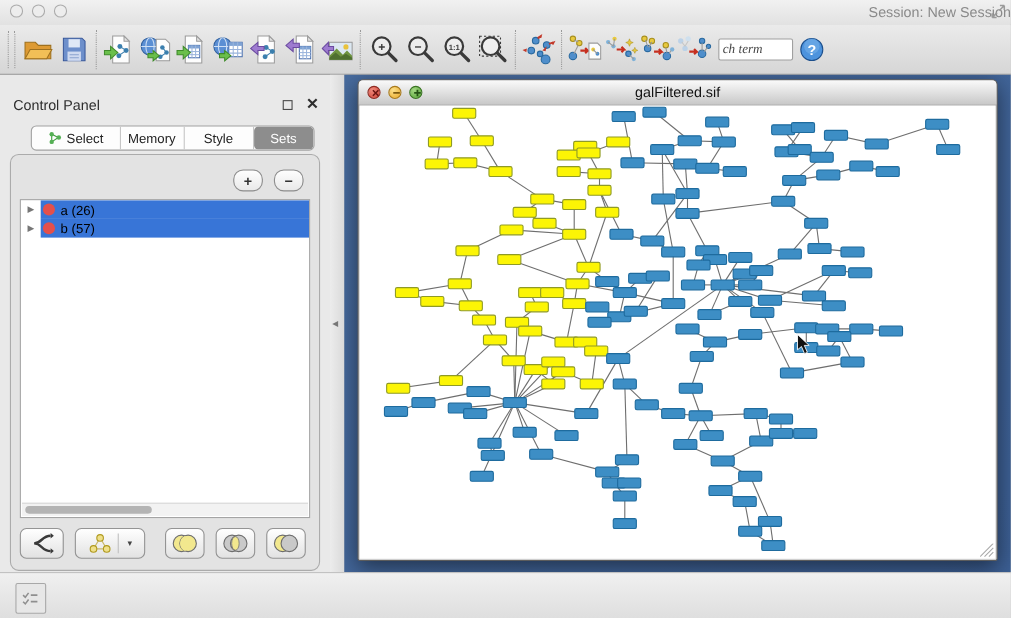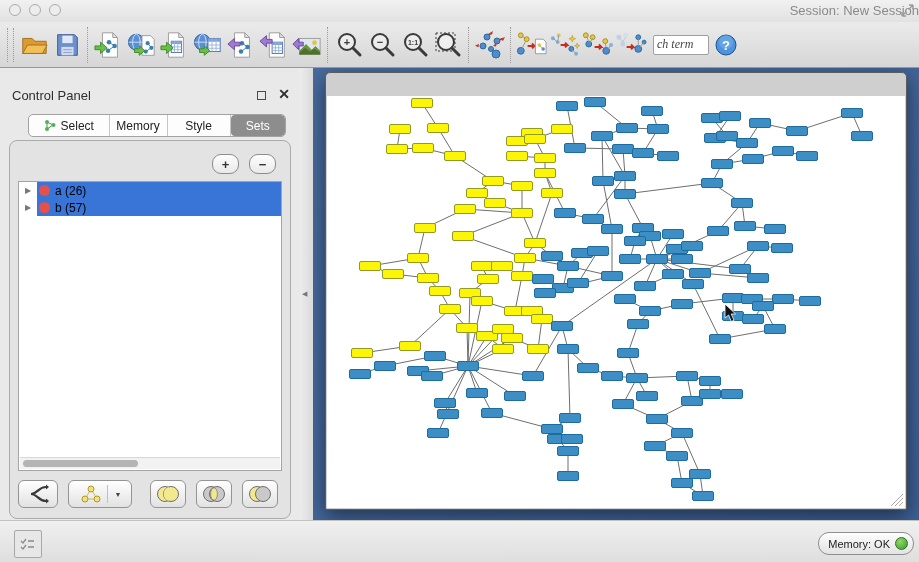--- a/index.html
+++ b/index.html
@@ -15,21 +15,21 @@
   .light{width:12px;height:12px;border-radius:50%;background:#ededed;border:1px solid #ababab;box-sizing:border-box;}
   .fs-icon{position:absolute;right:4px;top:3px;}
 
   
   .toolbar{position:absolute;left:0;top:22px;width:919px;height:46px;
     background:linear-gradient(#ebebeb,#d6d6d6);border-bottom:1px solid #989898;
     display:flex;align-items:center;padding:0 4px;box-sizing:border-box;}
   .tb-handle{width:5px;height:34px;border-left:1px dotted #9a9a9a;border-right:1px dotted #9a9a9a;margin:0 3px;}
   .tb-sep{width:0;height:36px;border-left:1px dotted #9a9a9a;margin:0 4px;}
   .tb-btn{width:33px;height:38px;display:flex;align-items:center;justify-content:center;flex:0 0 auto;}
-  .search{width:56px;height:20px;border:1px solid #a0a0a0;border-radius:2px;background:#fff;
+  .search{width:68px;height:20px;border:1px solid #a0a0a0;border-radius:2px;background:#fff;
     font-family:"Liberation Serif",serif;font-style:italic;font-size:12px;color:#444;padding:0 3px;box-sizing:border-box;margin-left:6px;}
 
   
   .main{position:absolute;left:0;top:68px;width:919px;height:452px;}
 
   
   .cpanel{position:absolute;left:0;top:0;width:300px;height:452px;background:#e9e9e9;margin-top:14px;}
   .cp-header{position:absolute;left:0;top:0;right:0;height:28px;}
   .cp-title{position:absolute;left:12px;top:6px;font-size:13px;color:#2e2e2e;}
   .cp-float{position:absolute;right:34px;top:9px;width:9px;height:9px;border:1.5px solid #4a4a4a;box-sizing:border-box;}
@@ -440,20 +440,40 @@
         </div>
       </div>
     </div>
 
     <div class="splitter">
       <div class="split-handle">◀</div>
     </div>
 
     <div class="workspace">
       <div class="doc-window">
+        <div class="doc-titlebar">
+          <div class="doc-lights">
+            <span class="dlight dl-red">
+              <svg width="9" height="9" viewBox="0 0 9 9">
+                  <path d="M2 2 L7 7 M7 2 L2 7" stroke="#6b1410" stroke-width="1.4"></path>
+                </svg>
+            </span>
+            <span class="dlight dl-yellow">
+              <svg width="9" height="9" viewBox="0 0 9 9">
+                  <path d="M1.5 4.5 H7.5" stroke="#7c5a10" stroke-width="1.6"></path>
+                </svg>
+            </span>
+            <span class="dlight dl-green">
+              <svg width="9" height="9" viewBox="0 0 9 9">
+                  <path d="M4.5 1.5 V7.5 M1.5 4.5 H7.5" stroke="#265417" stroke-width="1.6"></path>
+                </svg>
+            </span>
+          </div>
+          <div class="doc-title">galFiltered.sif</div>
+        </div>
         <div class="doc-content">
           <svg width="580" height="413" viewBox="0 0 580 413">
             <g>
                 <line x1="95" y1="7" x2="111" y2="32" class="net-edge"></line>
                 <line x1="111" y1="32" x2="128" y2="60" class="net-edge"></line>
                 <line x1="73" y1="33" x2="70" y2="53" class="net-edge"></line>
                 <line x1="70" y1="53" x2="96" y2="52" class="net-edge"></line>
                 <line x1="96" y1="52" x2="128" y2="60" class="net-edge"></line>
                 <line x1="128" y1="60" x2="166" y2="85" class="net-edge"></line>
                 <line x1="166" y1="85" x2="150" y2="97" class="net-edge"></line>
@@ -810,19 +830,15 @@
 
   <div class="statusbar">
     <div class="task-btn">
       <svg width="16" height="14" viewBox="0 0 16 14">
         <path d="M1 4 l2 2 3 -4" stroke="#8f8f8f" stroke-width="1.4" fill="none"></path>
           <line x1="8" y1="4" x2="14" y2="4" stroke="#8f8f8f" stroke-width="1.6"></line>
         <path d="M1 10 l2 2 3 -4" stroke="#8f8f8f" stroke-width="1.4" fill="none"></path>
           <line x1="8" y1="10" x2="14" y2="10" stroke="#8f8f8f" stroke-width="1.6"></line>
       </svg>
     </div>
-    <div class="memory-btn">
-      <span>Memory: OK</span>
-      <span class="mem-dot"></span>
-    </div>
   </div>
 
 </div>
 
 </body></html>

